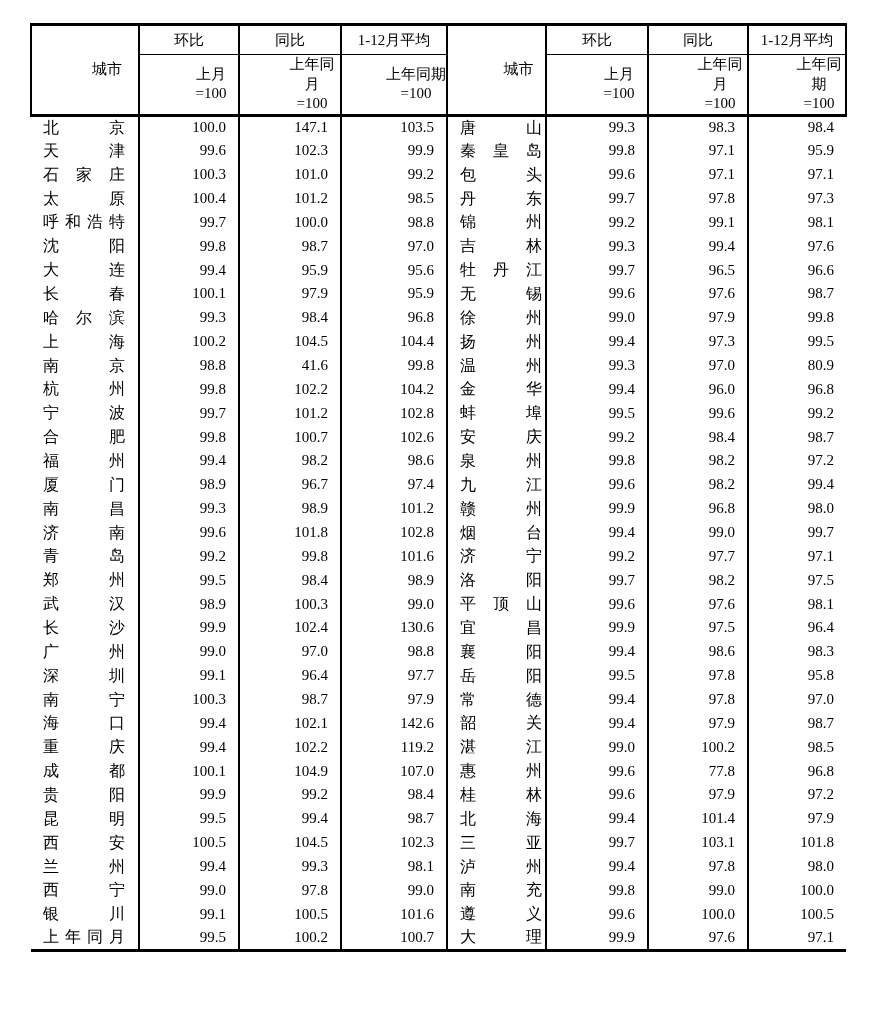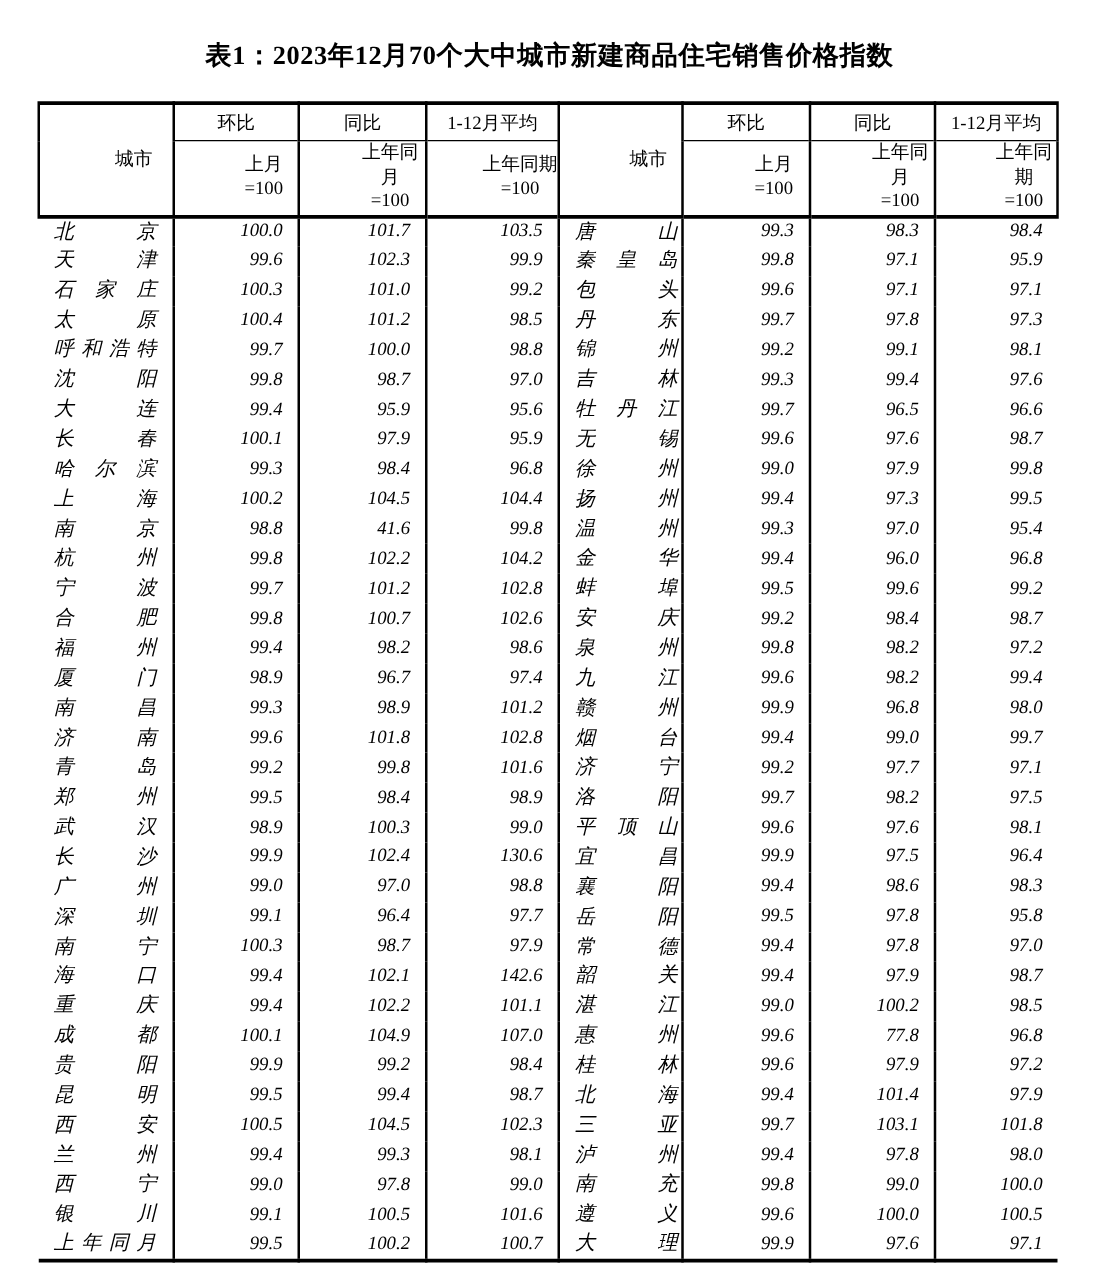--- a/index.html
+++ b/index.html
@@ -44,39 +44,38 @@
   }
   thead th { font-size: 15px; text-align: center; }
   tr.h1 { height: 30px; }
   tr.h2 { height: 45px; }
   tr.h1 th.top-h { border-bottom: 1px solid #000; }
   th.city-h, tr.h2 th { border-bottom: 3px solid #000; padding-left: 44px; }
   .v-l { border-left: 2px solid #000; }
   .outer-left  { border-left: 2px solid #000; }
   .outer-right { border-right: 2px solid #000; }
   .base-h { white-space: pre-line; line-height: 1.3; }
-  tr.data-row { height: 23.86px; font-style: italic; }
+  tr.data-row { height: 23.86px; }
   td { font-size: 15px; line-height: 1; }
   td.city-cell { text-align: left; padding-left: 12px; }
   td.num-cell  { text-align: right; padding-right: 12px; }
   span.city-name {
     display: inline-block;
     width: 82px;
     font-size: 16px;
     text-align: justify;
     text-align-last: justify;
     white-space: nowrap;
   }
 </style>
 </head>
 <body>
 
 <div class="page">
 
-  <h1 class="title">表1：2023年12月70个大中城市新建商品住宅销售价格指数</h1>
 
   <table class="price-table">
     <colgroup>
       <col style="width:108px">
         <col style="width:100px">
         <col style="width:102px">
         <col style="width:106px">
       <col style="width:99px">
         <col style="width:102px">
         <col style="width:100px">
@@ -103,21 +102,21 @@
         <th class="base-h v-l">上年同月
 =100</th>
         <th class="base-h v-l outer-right">上年同期
 =100</th>
       </tr>
     </thead>
     <tbody>
         <tr class="data-row">
           <td class="city-cell"><span class="city-name">北京</span></td>
           <td class="num-cell v-l">100.0</td>
-          <td class="num-cell v-l">101.7</td>
+          <td class="num-cell v-l">147.1</td>
           <td class="num-cell v-l">103.5</td>
           <td class="city-cell v-l"><span class="city-name">唐山</span></td>
           <td class="num-cell v-l">99.3</td>
           <td class="num-cell v-l">98.3</td>
           <td class="num-cell v-l">98.4</td>
         </tr>
         <tr class="data-row">
           <td class="city-cell"><span class="city-name">天津</span></td>
           <td class="num-cell v-l">99.6</td>
           <td class="num-cell v-l">102.3</td>
@@ -208,21 +207,21 @@
           <td class="num-cell v-l">99.5</td>
         </tr>
         <tr class="data-row">
           <td class="city-cell"><span class="city-name">南京</span></td>
           <td class="num-cell v-l">98.8</td>
           <td class="num-cell v-l">41.6</td>
           <td class="num-cell v-l">99.8</td>
           <td class="city-cell v-l"><span class="city-name">温州</span></td>
           <td class="num-cell v-l">99.3</td>
           <td class="num-cell v-l">97.0</td>
-          <td class="num-cell v-l">95.4</td>
+          <td class="num-cell v-l">80.9</td>
         </tr>
         <tr class="data-row">
           <td class="city-cell"><span class="city-name">杭州</span></td>
           <td class="num-cell v-l">99.8</td>
           <td class="num-cell v-l">102.2</td>
           <td class="num-cell v-l">104.2</td>
           <td class="city-cell v-l"><span class="city-name">金华</span></td>
           <td class="num-cell v-l">99.4</td>
           <td class="num-cell v-l">96.0</td>
           <td class="num-cell v-l">96.8</td>
@@ -364,21 +363,21 @@
           <td class="num-cell v-l">142.6</td>
           <td class="city-cell v-l"><span class="city-name">韶关</span></td>
           <td class="num-cell v-l">99.4</td>
           <td class="num-cell v-l">97.9</td>
           <td class="num-cell v-l">98.7</td>
         </tr>
         <tr class="data-row">
           <td class="city-cell"><span class="city-name">重庆</span></td>
           <td class="num-cell v-l">99.4</td>
           <td class="num-cell v-l">102.2</td>
-          <td class="num-cell v-l">101.1</td>
+          <td class="num-cell v-l">119.2</td>
           <td class="city-cell v-l"><span class="city-name">湛江</span></td>
           <td class="num-cell v-l">99.0</td>
           <td class="num-cell v-l">100.2</td>
           <td class="num-cell v-l">98.5</td>
         </tr>
         <tr class="data-row">
           <td class="city-cell"><span class="city-name">成都</span></td>
           <td class="num-cell v-l">100.1</td>
           <td class="num-cell v-l">104.9</td>
           <td class="num-cell v-l">107.0</td>

